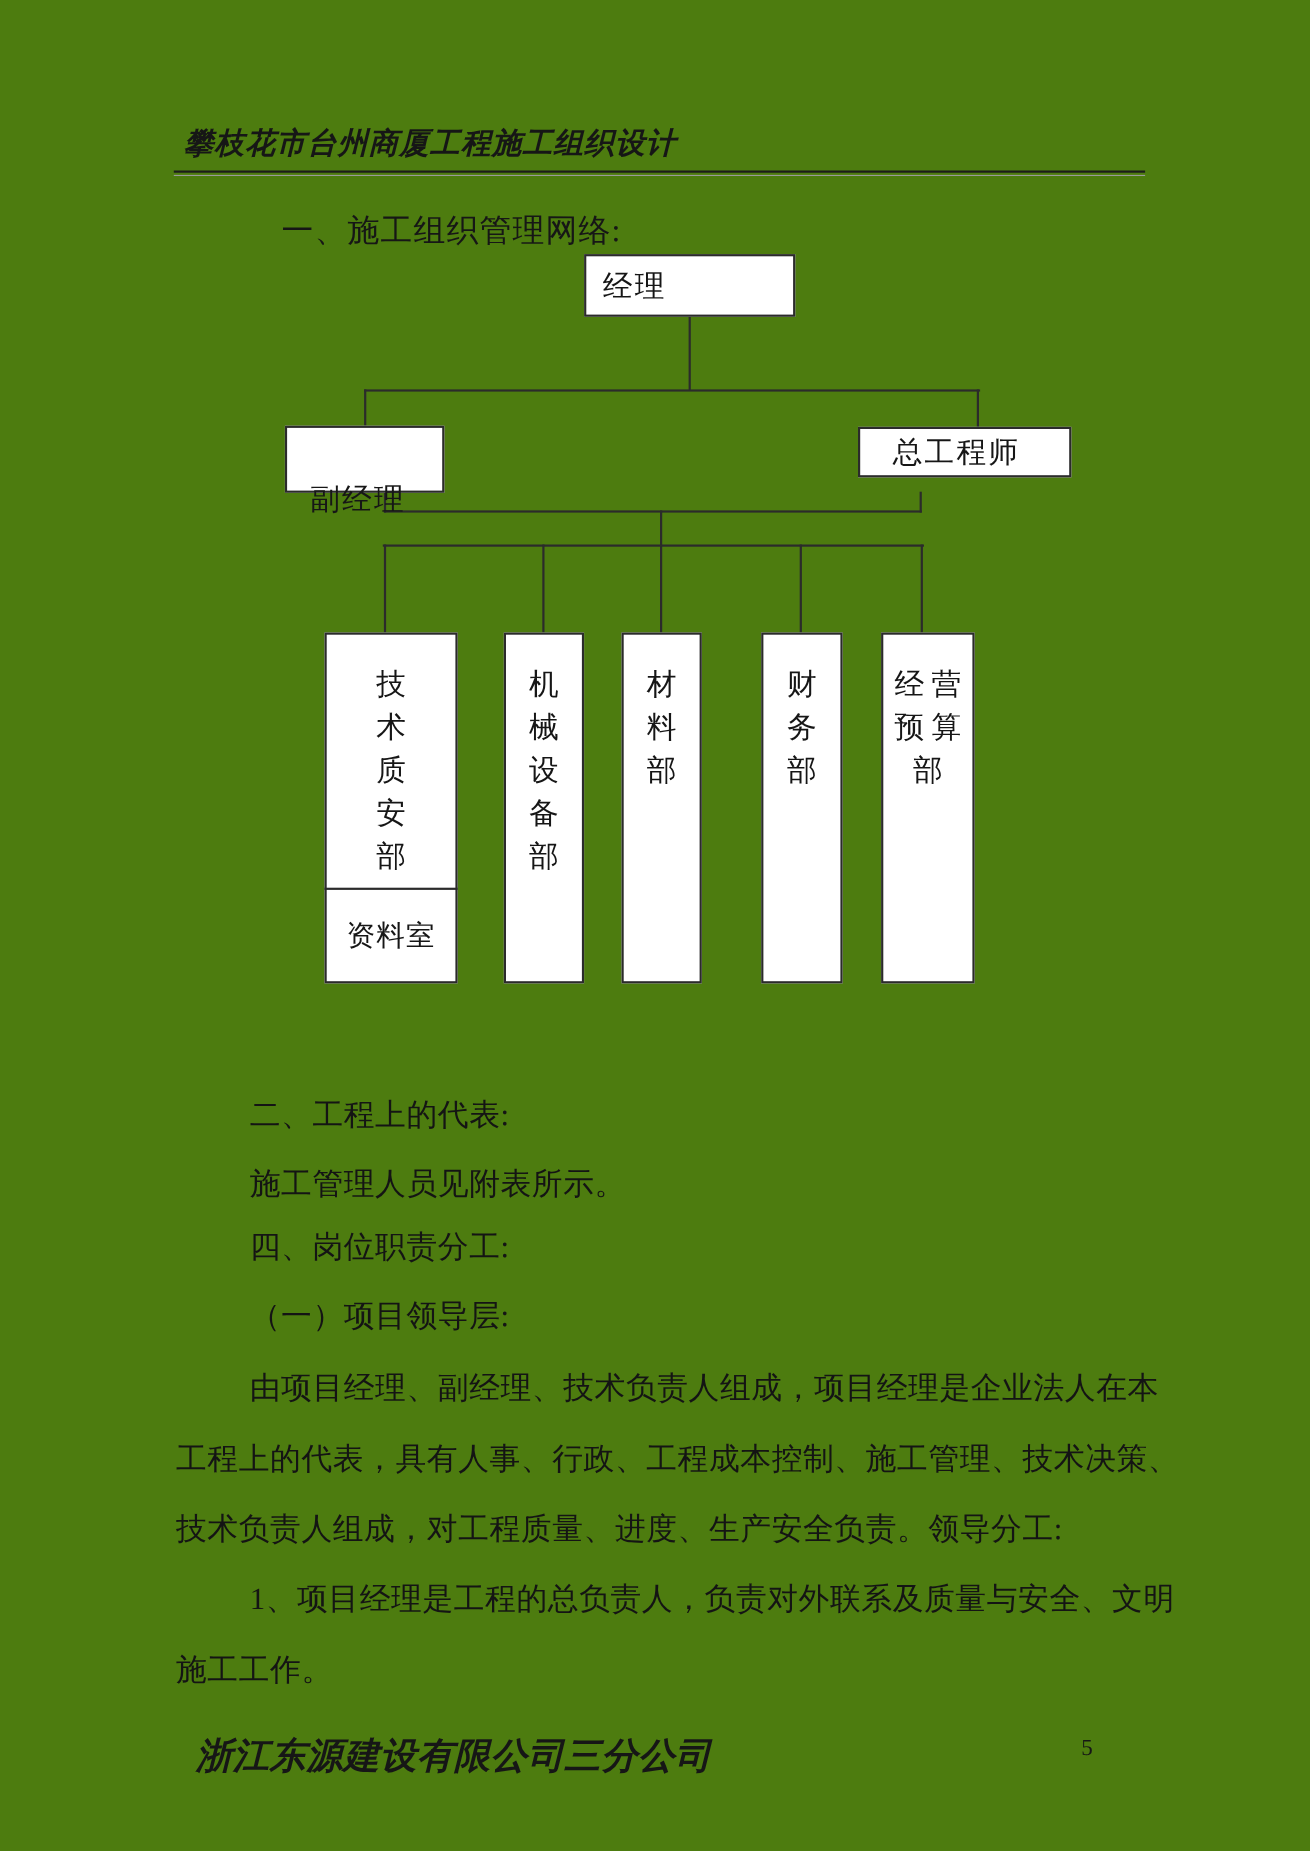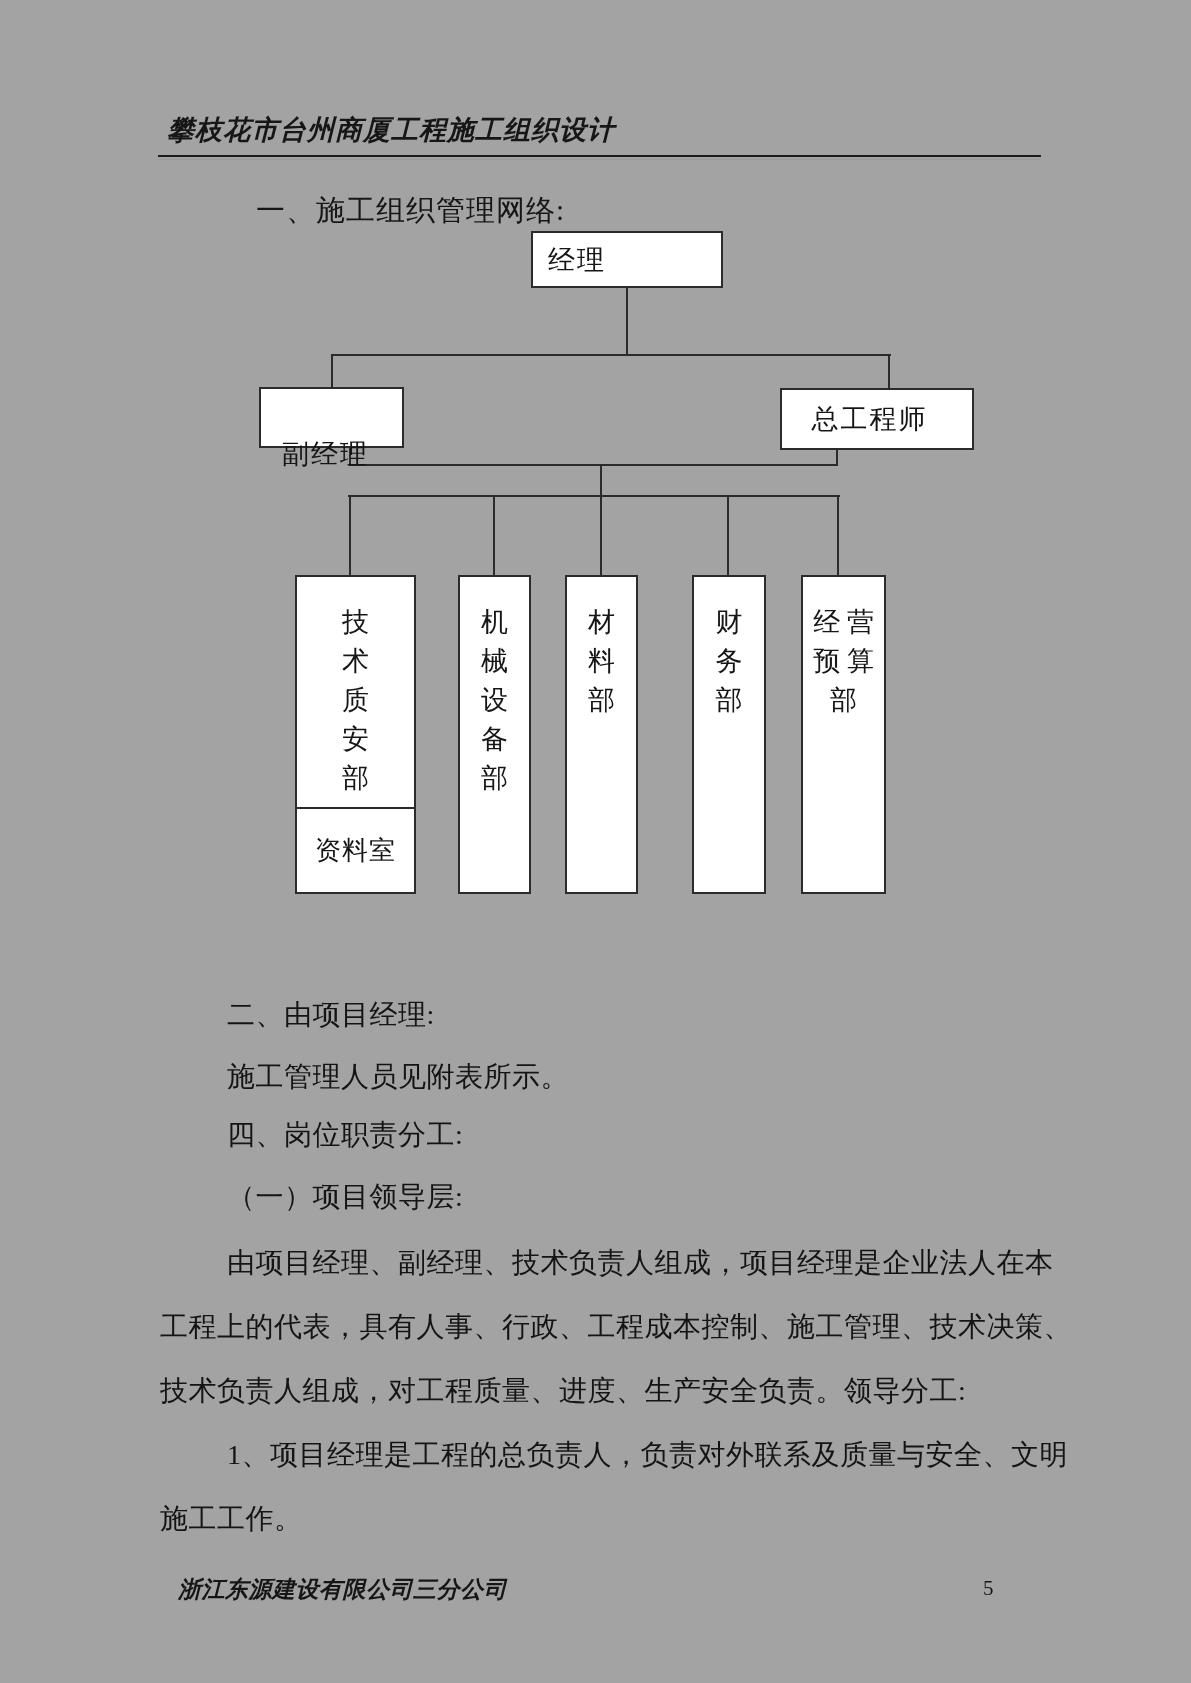--- a/index.html
+++ b/index.html
@@ -1,19 +1,19 @@
 <!DOCTYPE html>
 <html><head>
 <meta charset="utf-8">
 <style>
   html,body{margin:0;padding:0;background:#ffffff;}
   .page{
     position:relative;
     width:1191px;height:1683px;
-    background:#a3a3a3;
+    background:#4d7c0f;
     font-family:"Liberation Serif","DejaVu Serif",serif;
     color:#161616;
     overflow:hidden;
   }
   
   .hdr-title{
     position:absolute;left:167px;top:112px;
     font-size:27px;font-weight:bold;font-style:italic;
     letter-spacing:1px;white-space:nowrap;
   }
@@ -57,21 +57,21 @@
     position:absolute;
     font-size:28px;line-height:34px;letter-spacing:0.5px;
     white-space:nowrap;color:#141414;
   }
   .x-indent{left:227px;}
   .x-flush{left:160px;}
 
   
   .ftr-company{
     position:absolute;left:178px;top:1574px;
-    font-size:23px;font-weight:bold;font-style:italic;
+    font-size:33px;font-weight:bold;font-style:italic;
     letter-spacing:0.5px;white-space:nowrap;
   }
   .pg-num{position:absolute;left:983px;top:1576px;font-size:21px;}
 </style>
 </head>
 <body>
 
 <div class="page">
 
   <div class="hdr-title">攀枝花市台州商厦工程施工组织设计</div>
@@ -94,21 +94,21 @@
   <div class="line" style="left:727px;top:495px;width:2px;height:80px;"></div>
   <div class="line" style="left:837px;top:495px;width:2px;height:80px;"></div>
 
   <div class="obox" style="left:531px;top:231px;width:192px;height:57px;">
     <div class="lbl lbl-manager">经理</div>
   </div>
 
   <div class="obox" style="left:259px;top:387px;width:145px;height:61px;">
     <div class="lbl lbl-deputy">副经理</div>
   </div>
-  <div class="obox" style="left:780px;top:388px;width:194px;height:62px;padding-left:27px;">
+  <div class="obox" style="left:780px;top:388px;width:194px;height:46px;padding-left:27px;">
     <div class="lbl lbl-chief">总工程师</div>
   </div>
 
   <div class="obox" style="left:295px;top:575px;width:121px;height:319px;">
     <div class="vtext">技
 术
 质
 安
 部</div>
     <div class="subdivider"></div>
@@ -130,21 +130,21 @@
     <div class="vtext">财
 务
 部</div>
   </div>
   <div class="obox" style="left:801px;top:575px;width:85px;height:319px;">
     <div class="vtext">经 营
 预 算
 部</div>
   </div>
 
-  <div class="bline x-indent" style="top:998px;">二、由项目经理:</div>
+  <div class="bline x-indent" style="top:998px;">二、工程上的代表:</div>
   <div class="bline x-indent" style="top:1060px;">施工管理人员见附表所示。</div>
   <div class="bline x-indent" style="top:1118px;">四、岗位职责分工:</div>
   <div class="bline x-indent" style="top:1180px;">（一）项目领导层:</div>
   <div class="bline x-indent" style="top:1246px;">由项目经理、副经理、技术负责人组成，项目经理是企业法人在本</div>
   <div class="bline x-flush" style="top:1310px;">工程上的代表，具有人事、行政、工程成本控制、施工管理、技术决策、</div>
   <div class="bline x-flush" style="top:1374px;">技术负责人组成，对工程质量、进度、生产安全负责。领导分工:</div>
   <div class="bline x-indent" style="top:1438px;">1、项目经理是工程的总负责人，负责对外联系及质量与安全、文明</div>
   <div class="bline x-flush" style="top:1502px;">施工工作。</div>
 
   <div class="ftr-company">浙江东源建设有限公司三分公司</div>

